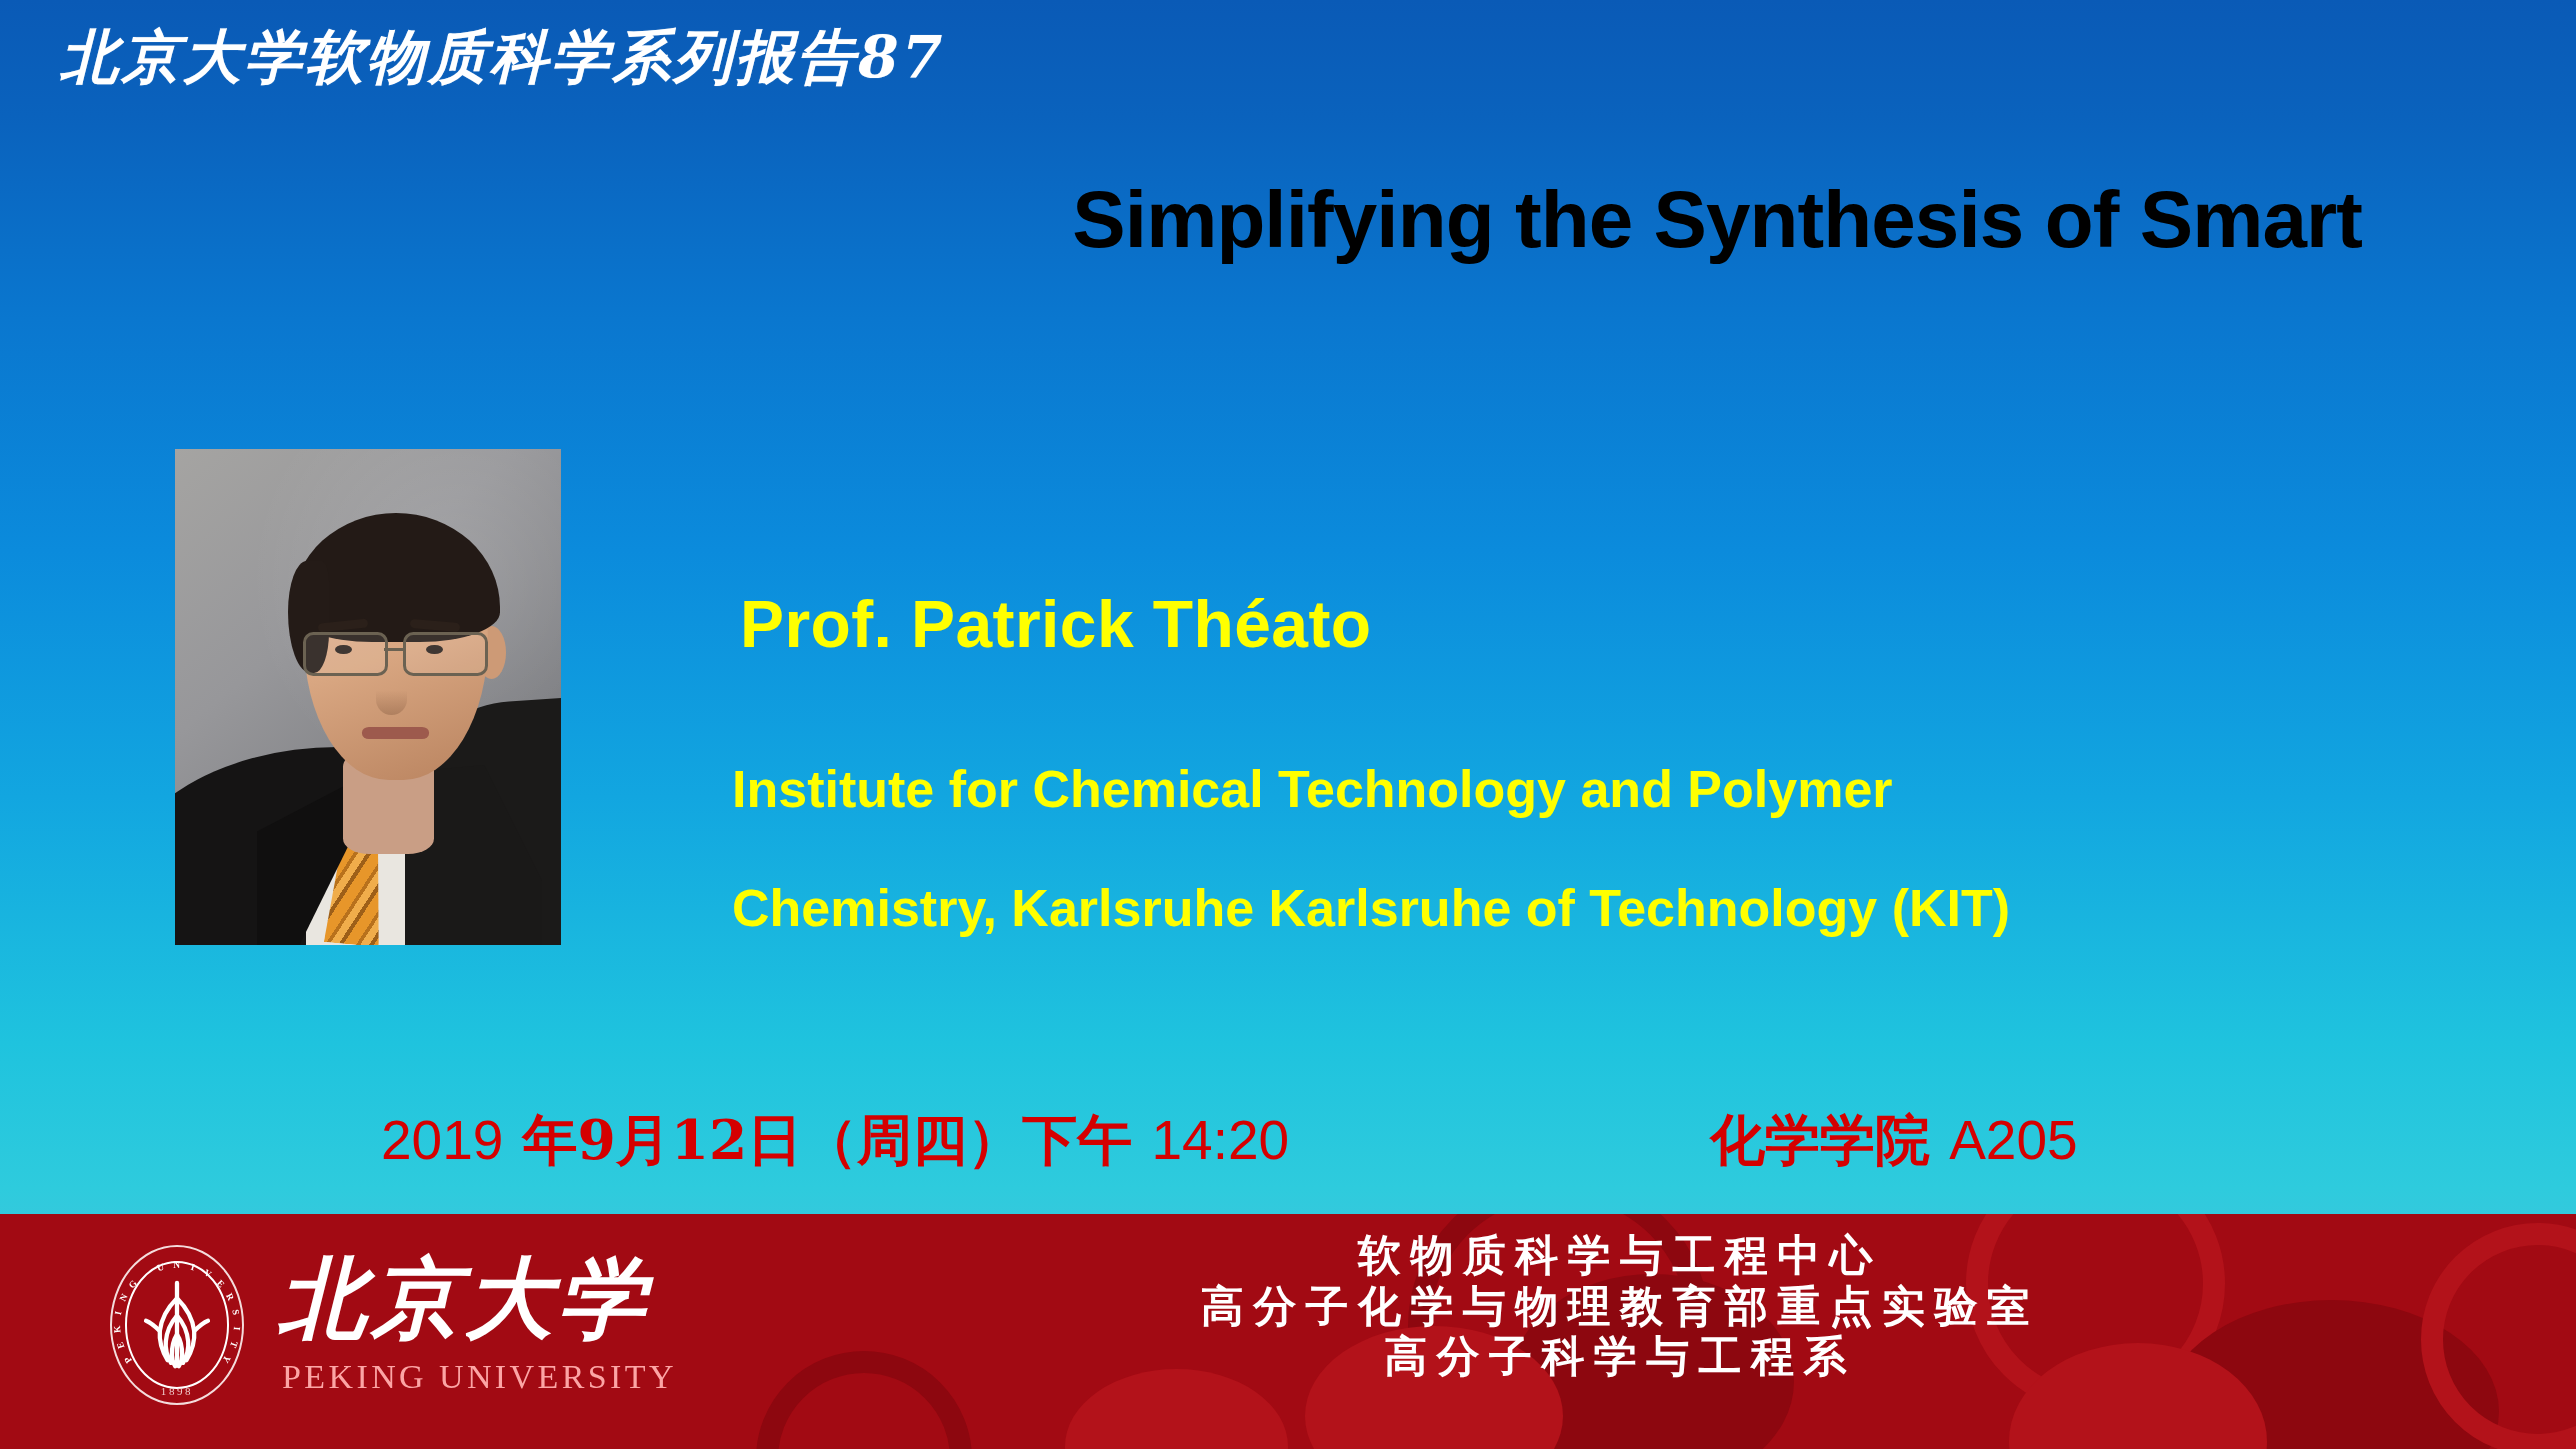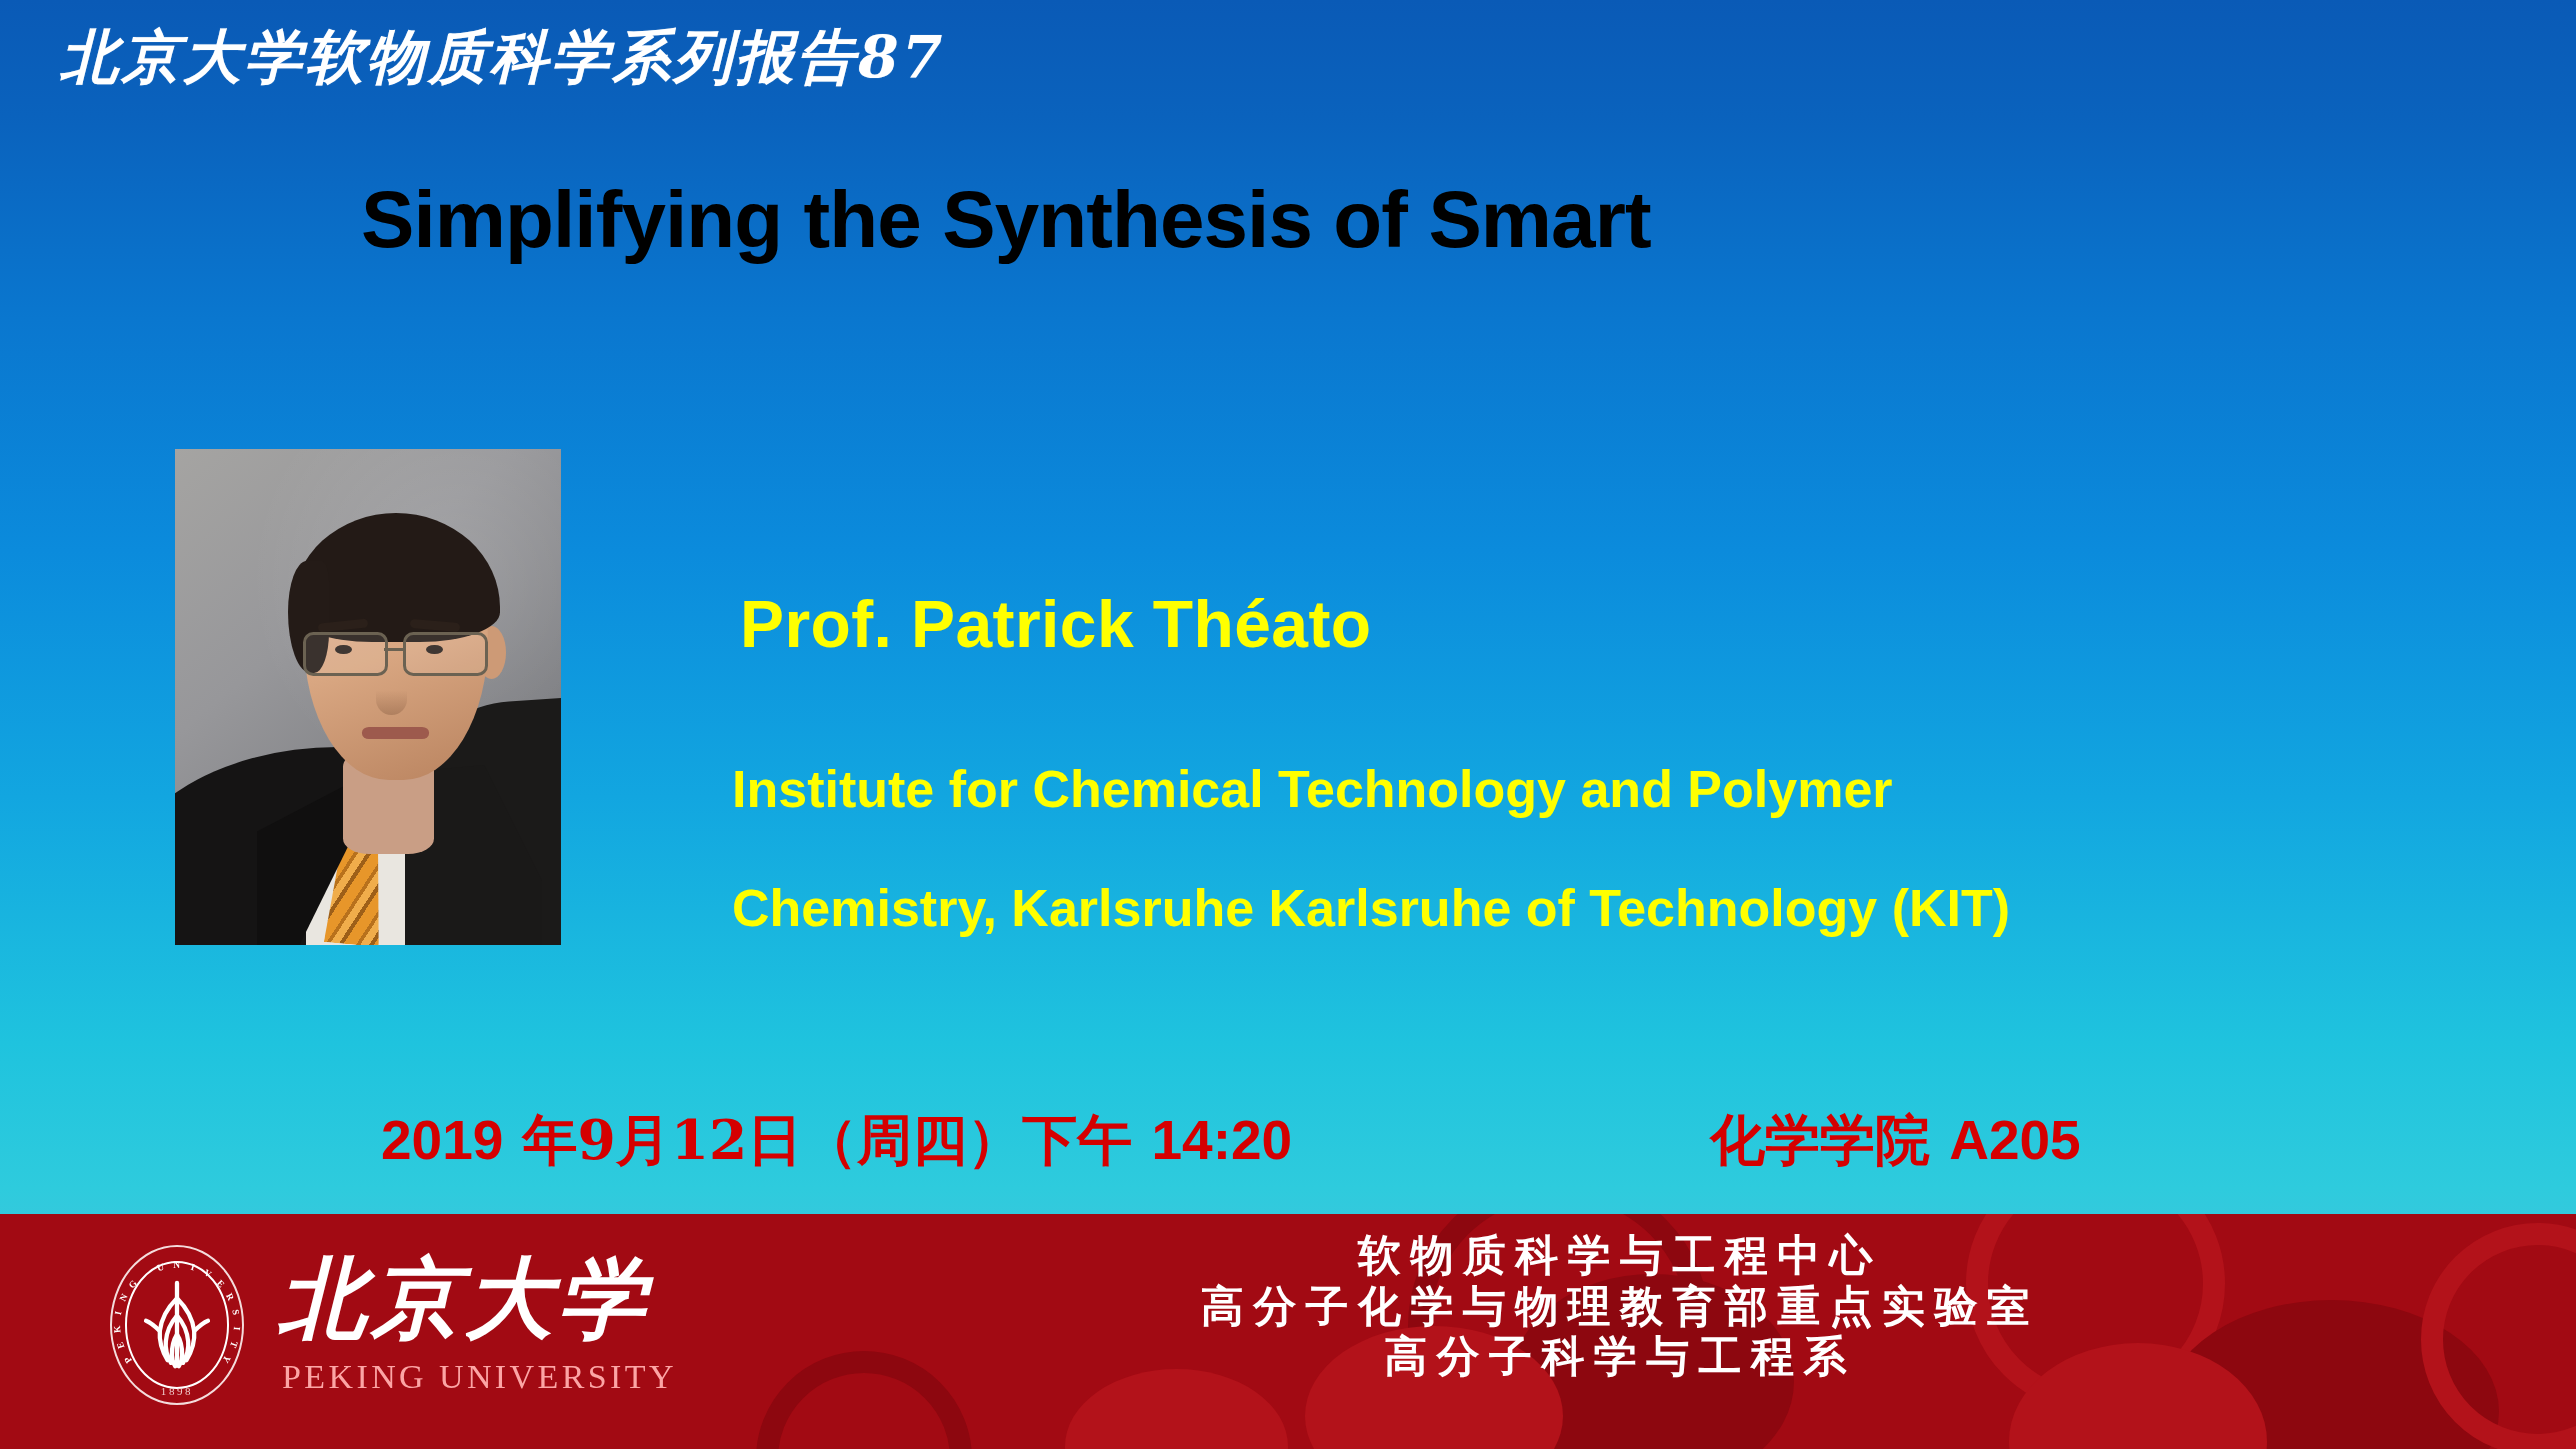--- a/index.html
+++ b/index.html
@@ -46,21 +46,21 @@
     white-space: nowrap;
     text-shadow: 0 0 0.9px rgba(255,255,255,0.6);
   }
 
   
   #title {
     position: absolute;
     left: 361px;
     top: 180px;
     width: 2001px;
-    text-align: left;
+    text-align: right;
     color: #000000;
     font-size: 80px;
     font-weight: 900;
     line-height: 1.0;
     letter-spacing: -0.9px;
   }
   #title .tline { display: block; }
 
   
   #portrait-frame {
@@ -297,21 +297,21 @@
     font-weight: 700;
   }
   #where {
     position: absolute;
     left: 1710px;
     top: 0;
     white-space: nowrap;
     font-family: "DejaVu Serif", "Liberation Serif", serif;
     font-weight: 700;
   }
-  .lat { font-family: "Liberation Sans", sans-serif; font-weight: 700; }
+  .lat { font-family: "Liberation Sans", sans-serif; font-weight: 400; }
 
   
   #footer {
     position: absolute;
     left: 0;
     bottom: 0;
     width: 2576px;
     height: 235px;
     background: #a20a13;
     overflow: hidden;

